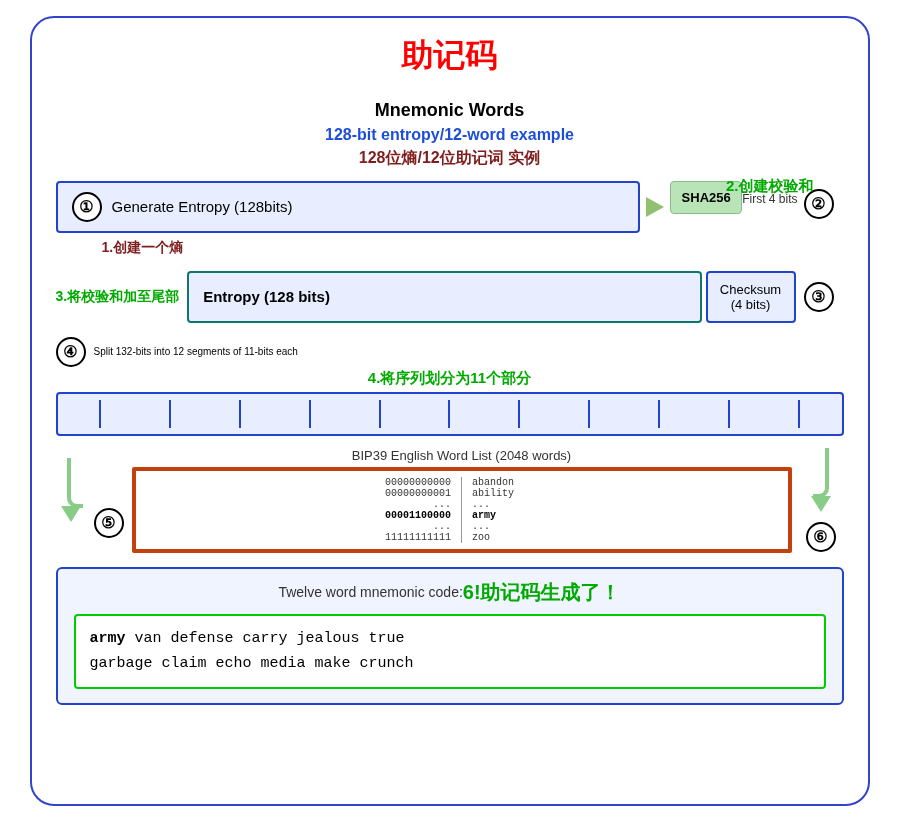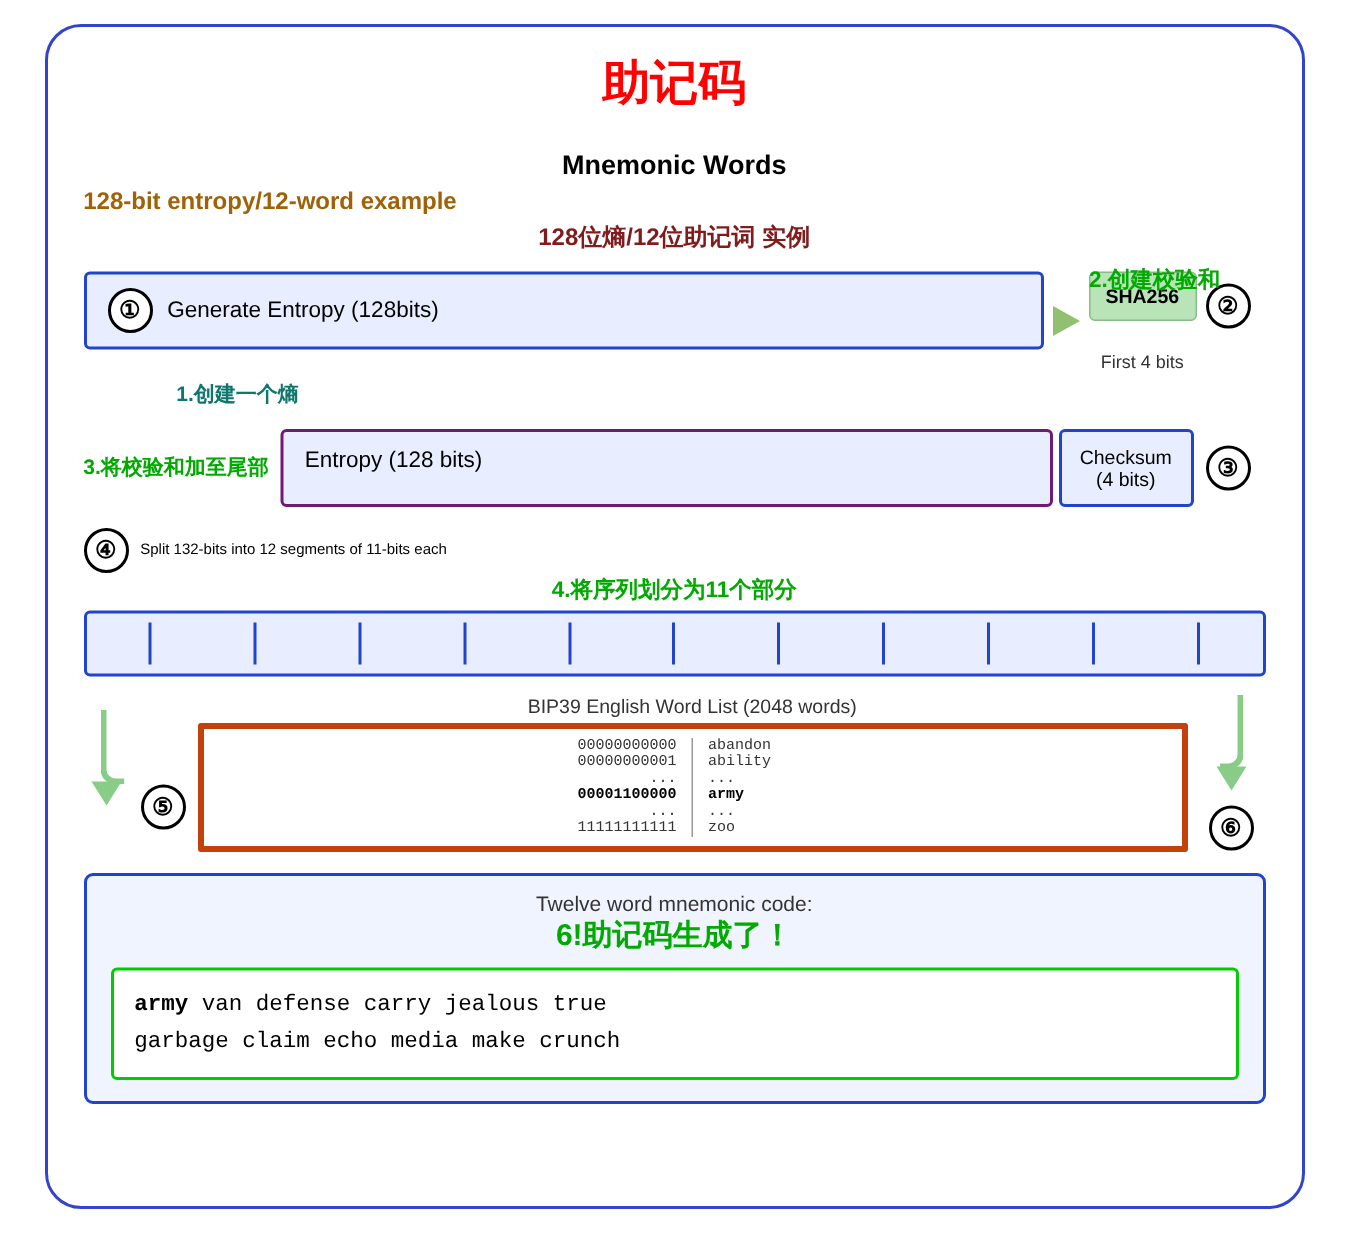--- a/index.html
+++ b/index.html
@@ -30,24 +30,24 @@
     }
     .page-title-en {
       text-align: center;
       font-size: 18px;
       font-weight: bold;
       color: #000;
       line-height: 1.4;
       margin-top: 24px;
     }
     .page-subtitle-en {
-      text-align: left;
+      text-align: center;
       font-size: 16px;
       font-weight: bold;
-      color: #a16207;
+      color: #1d4ed8;
       line-height: 1.4;
     }
     .page-subtitle-cn {
       text-align: center;
       font-size: 16px;
       font-weight: bold;
       color: #7f1d1d;
       margin-top: 2px;
     }
     
@@ -119,27 +119,29 @@
     }
     .step3-label {
       font-size: 14px;
       font-weight: bold;
       color: #00aa00;
       margin-right: 8px;
       white-space: nowrap;
     }
     .entropy-box {
       flex: 1;
-      border: 2px solid #701a75;
+      border: 2px solid #0f766e;
       border-radius: 4px;
       padding: 10px 14px;
       background: #e8eeff;
       font-size: 15px;
       height: 52px;
       display: flex;
+      align-items: center;
+      font-weight: bold;
     }
     .checksum-box {
       border: 2px solid #2244cc;
       border-radius: 4px;
       padding: 6px 10px;
       background: #e8eeff;
       font-size: 13px;
       text-align: center;
       height: 52px;
       display: flex;
@@ -238,21 +240,20 @@
       border: 2px solid #2244cc;
       border-radius: 6px;
       padding: 10px 16px 14px 16px;
       background: #f0f4ff;
       position: relative;
     }
     .row6-header {
       display: flex;
       align-items: center;
       justify-content: center;
-      flex-direction: column;
     }
     .twelve-word-label {
       font-size: 14px;
       color: #333;
     }
     .step6-cn-label {
       font-size: 20px;
       font-weight: bold;
       color: #00aa00;
     }
@@ -264,23 +265,21 @@
       margin-top: 8px;
       font-family: 'Courier New', monospace;
       font-size: 15px;
       line-height: 1.7;
     }
     .mnemonic-army {
       font-weight: bold;
     }
     .sha256-wrapper {
       display: flex;
-      flex-direction: column;
-      align-items: center;
-      gap: 16px;
+      align-items: center;
     }
     .circle-2-wrapper {
       display: flex;
       align-items: center;
       margin-left: 6px;
       margin-top: 8px;
     }
   </style>
 </head>
 <body>
@@ -305,21 +304,21 @@
 
     <div class="sha256-wrapper">
       <div class="sha256-box">SHA256</div>
       <div class="first4bits">First 4 bits</div>
     </div>
 
     <div class="circle-2-wrapper">
       <span class="step-circle">②</span>
     </div>
 
-    <div style="position:absolute; bottom:-24px; left:62px; font-size:14px; font-weight:bold; color:#0f766e;">1.创建一个熵</div>
+    <div style="position:absolute; bottom:-24px; left:46px; font-size:14px; font-weight:bold; color:#7f1d1d;">1.创建一个熵</div>
   </div>
 
   <div class="row-3">
     <div class="step3-label">3.将校验和加至尾部</div>
     <div class="entropy-box">
       <span>Entropy (128 bits)</span>
     </div>
     <div class="checksum-box">
       <span>Checksum</span>
       <span>(4 bits)</span>

